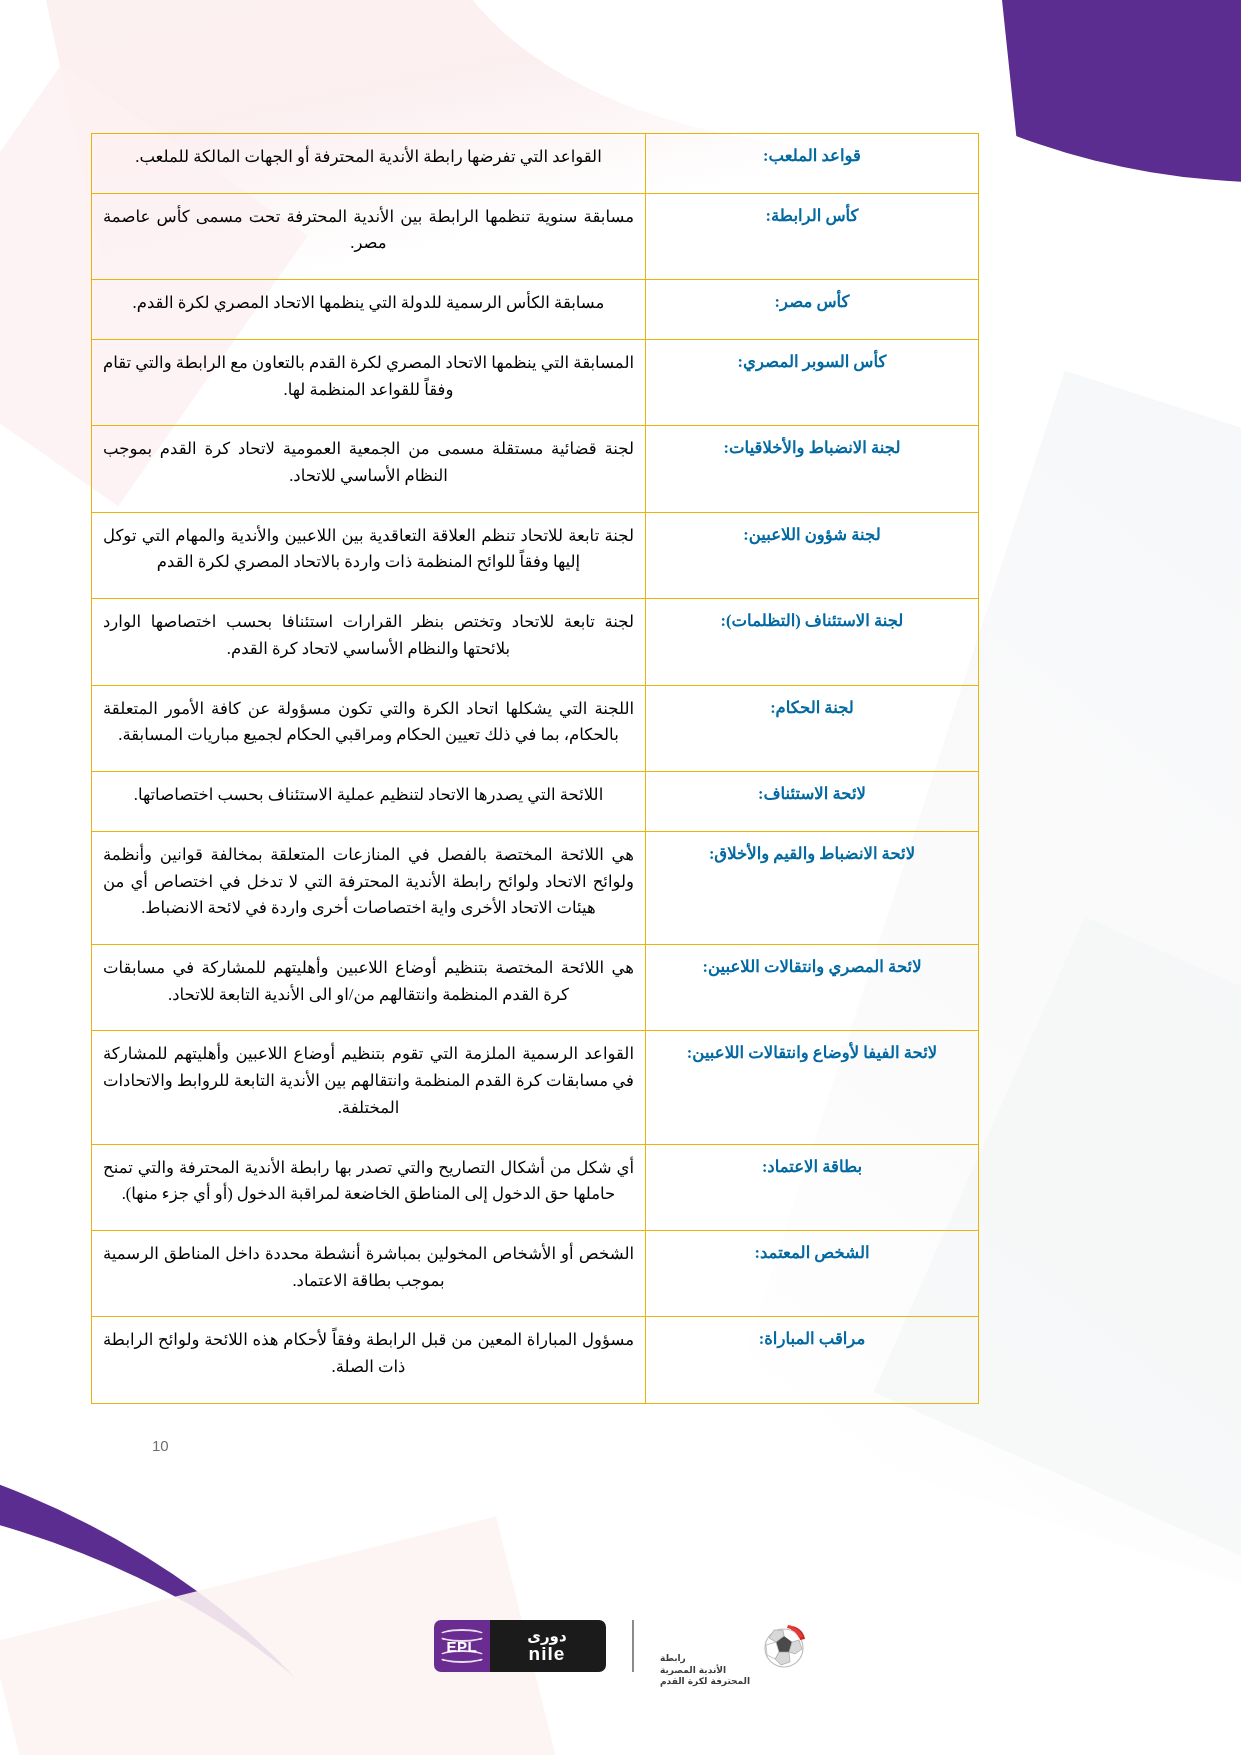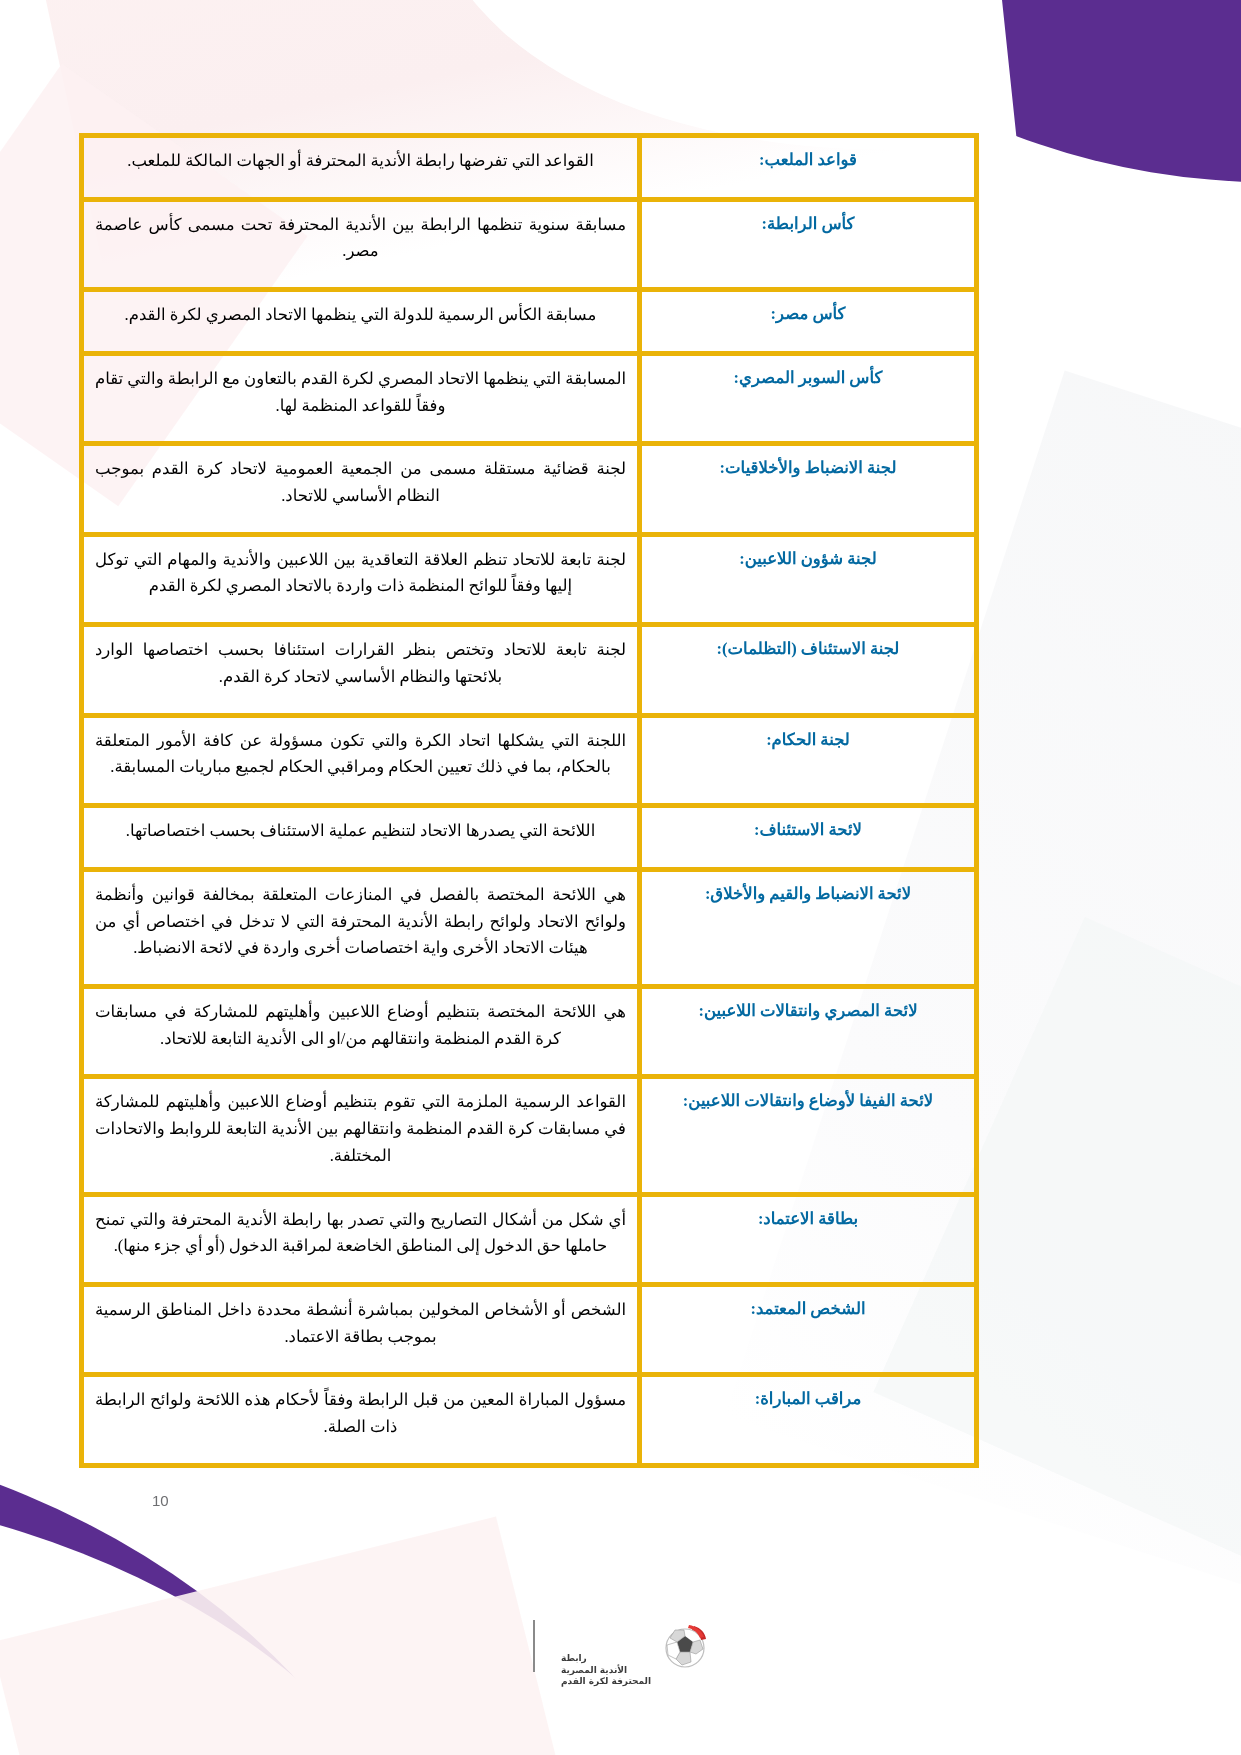--- a/index.html
+++ b/index.html
@@ -91,21 +91,21 @@
     right: 262px;
     width: 841px;
   }
   table.defs {
     width: 841px;
     border-collapse: collapse;
     table-layout: fixed;
     direction: rtl;
   }
   table.defs td {
-    border: 5px solid #eab308;
+    border: 1px solid #eab308;
     vertical-align: top;
     padding: 10px 11px 22px 11px;
     background: transparent;
   }
   td.term {
     width: 310px;
     font-weight: bold;
     font-size: 16.5px;
     line-height: 1.5;
     text-align: center;
@@ -117,21 +117,21 @@
     font-size: 16.5px;
     line-height: 1.62;
     text-align: justify;
     text-align-last: center;
     color: #000;
   }
 
   
   .page-number {
     position: absolute;
-    top: 1492px;
+    top: 1437px;
     left: 152px;
     font-family: "Liberation Sans", sans-serif;
     font-size: 15px;
     color: #6d6e71;
     direction: ltr;
   }
 
   
   .footer {
     position: absolute;
@@ -308,20 +308,31 @@
           <td class="desc">مسؤول المباراة المعين من قبل الرابطة وفقاً لأحكام هذه اللائحة ولوائح الرابطة ذات الصلة.</td>
         </tr>
       </tbody>
     </table>
   </div>
 
   <div class="page-number">10</div>
 
   <div class="footer">
 
+    <div class="epl-badge">
+      <div class="epl-left">
+        <div class="swoosh top"></div>
+        <div class="epl-text">EPL</div>
+        <div class="swoosh bottom"></div>
+      </div>
+      <div class="epl-right">
+        <div class="ar">دورى</div>
+        <div class="en">nile</div>
+      </div>
+    </div>
 
     <div class="footer-divider"></div>
 
     <div class="fed-logo">
       <div class="fed-text">
         <span>رابطة</span>
         <span>الأندية المصرية</span>
         <span>المحترفة لكرة القدم</span>
       </div>
       <svg class="fed-ball" viewBox="0 0 48 48">

